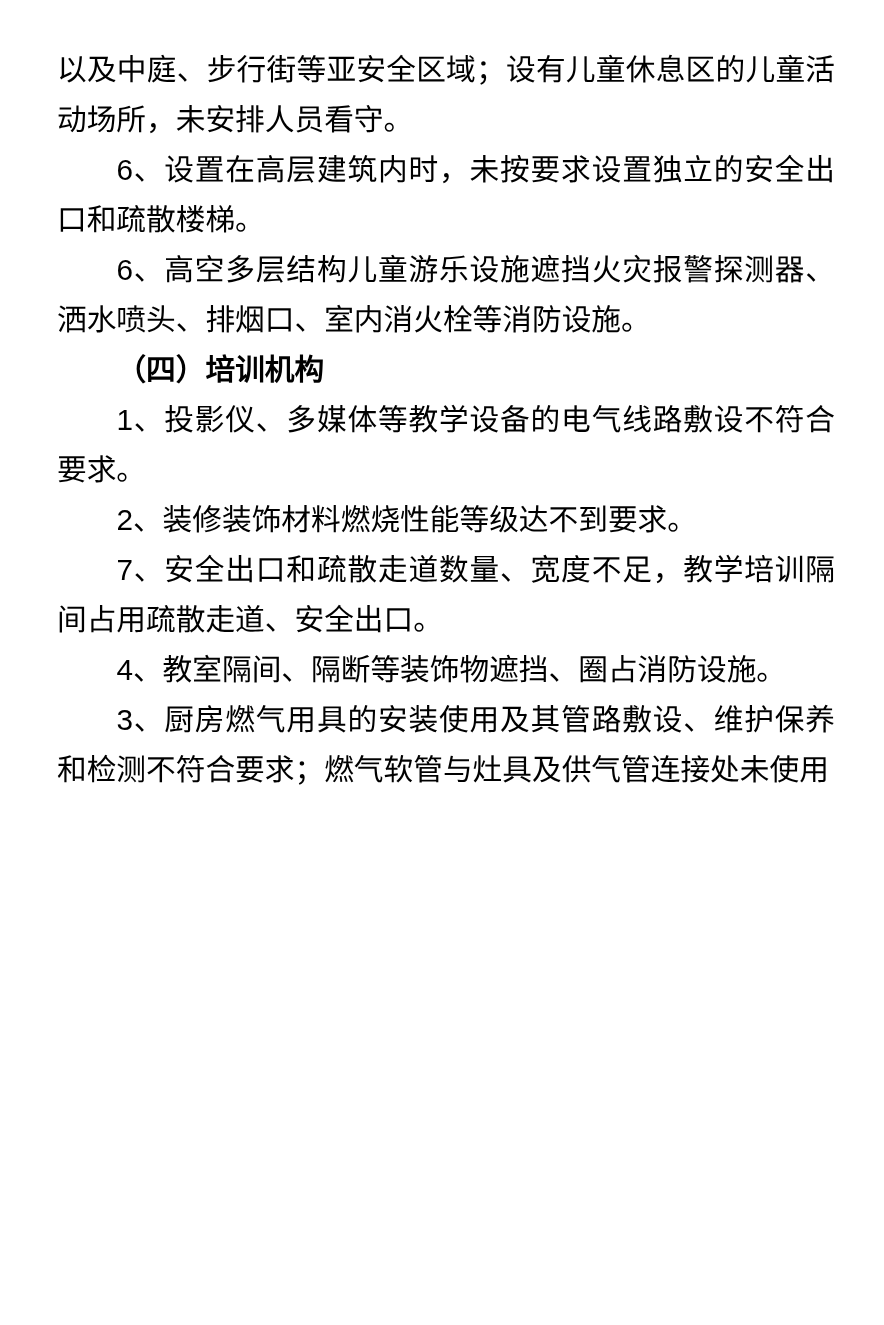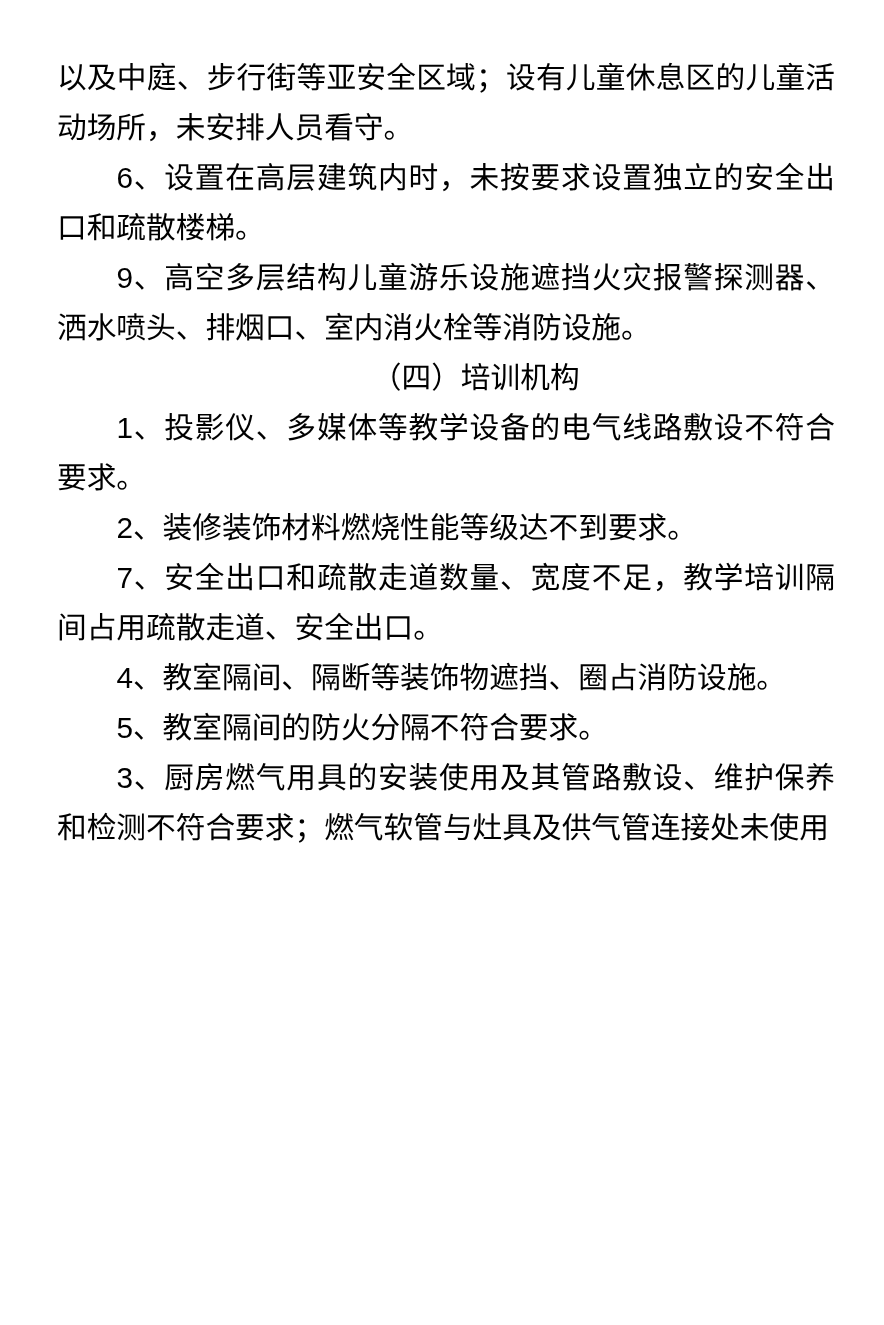--- a/index.html
+++ b/index.html
@@ -10,53 +10,52 @@
   .page {
     position: relative;
     width: 884px;
     height: 1325px;
     background: #ffffff;
     overflow: hidden;
   }
   .doc-content {
     position: absolute;
     left: 57px;
-    top: 53px;
+    top: 45px;
     width: 778px;
     font-family: "Liberation Sans", sans-serif;
     font-size: 29.7px;
     line-height: 50px;
     color: #000000;
   }
   .doc-content p {
     margin: 0;
     padding: 0;
     text-align: justify;
     text-justify: inter-ideograph;
     text-indent: 2em;
     font-weight: normal;
     word-break: break-all;
   }
   .doc-content p.cont {
     text-indent: 0;
   }
   .doc-content p.heading {
-    font-weight: normal;
-    text-align: center;
+    font-weight: bold;
+    text-align: left;
   }
 </style>
 </head>
 <body>
 
 <div class="page">
   <div class="doc-content">
     <p class="cont">以及中庭、步行街等亚安全区域；设有儿童休息区的儿童活动场所，未安排人员看守。</p>
     <p class="body">6、设置在高层建筑内时，未按要求设置独立的安全出口和疏散楼梯。</p>
-    <p class="body">9、高空多层结构儿童游乐设施遮挡火灾报警探测器、洒水喷头、排烟口、室内消火栓等消防设施。</p>
+    <p class="body">6、高空多层结构儿童游乐设施遮挡火灾报警探测器、洒水喷头、排烟口、室内消火栓等消防设施。</p>
     <p class="heading">（四）培训机构</p>
     <p class="body">1、投影仪、多媒体等教学设备的电气线路敷设不符合要求。</p>
     <p class="body">2、装修装饰材料燃烧性能等级达不到要求。</p>
     <p class="body">7、安全出口和疏散走道数量、宽度不足，教学培训隔间占用疏散走道、安全出口。</p>
     <p class="body">4、教室隔间、隔断等装饰物遮挡、圈占消防设施。</p>
-    <p class="body">5、教室隔间的防火分隔不符合要求。</p>
     <p class="body">3、厨房燃气用具的安装使用及其管路敷设、维护保养和检测不符合要求；燃气软管与灶具及供气管连接处未使用</p>
   </div>
 </div>
 
 </body></html>

